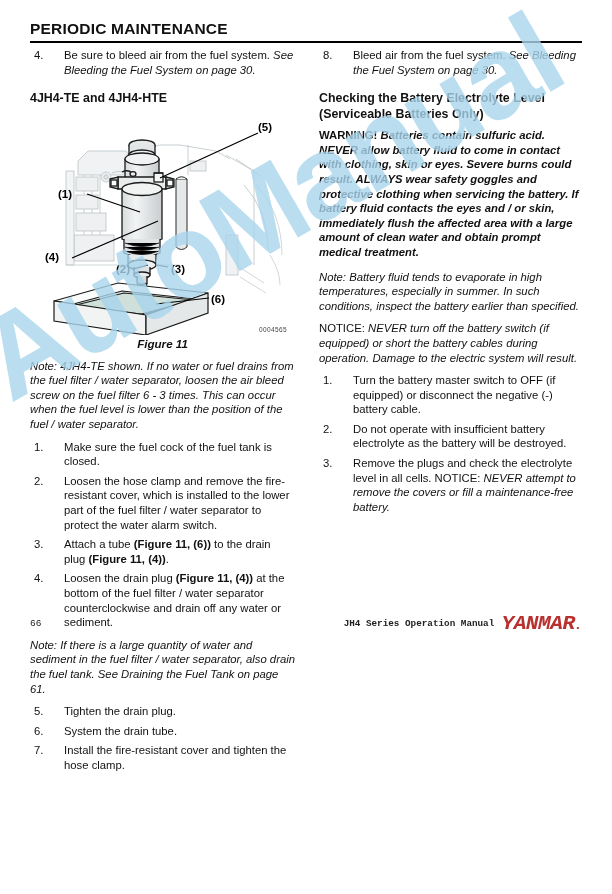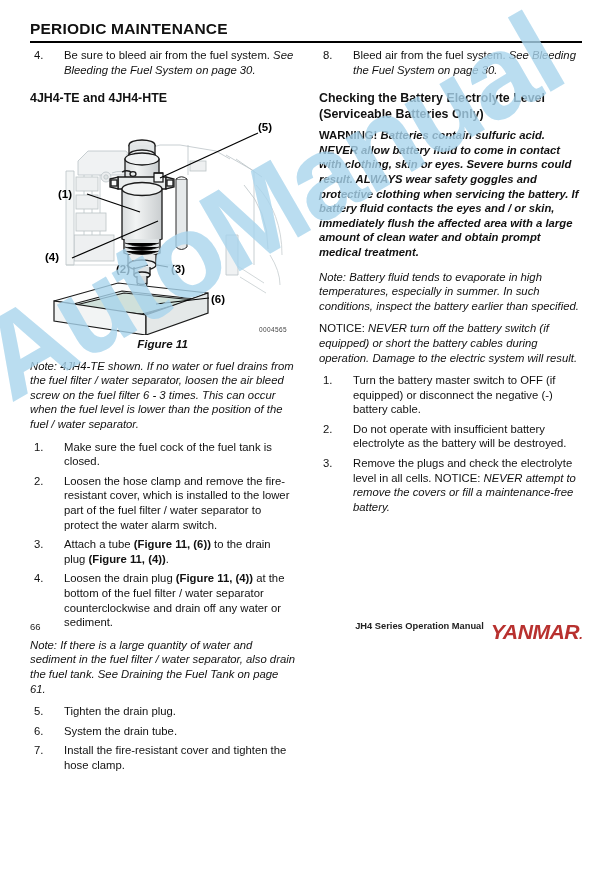--- a/index.html
+++ b/index.html
@@ -137,24 +137,25 @@
     font-size:11.6px;
     font-weight:bold;
     font-style:italic;
     margin-top:2px;
     margin-bottom:9px;
   }
 
   
   .footer{
     position:absolute;
-    left:30px; right:30px; bottom:28px;
+    left:30px; right:30px; bottom:37px;
     display:flex;
-    align-items:flex-start;
+    align-items:center;
     z-index:6;
+    font-family:Liberation Mono, monospace;
   }
   .folio{
     font-size:9.5px;
     color:#222;
   }
   .footer-spacer{flex:1;}
   .manual-title{
     font-size:9.3px;
     font-weight:bold;
     color:#222;

